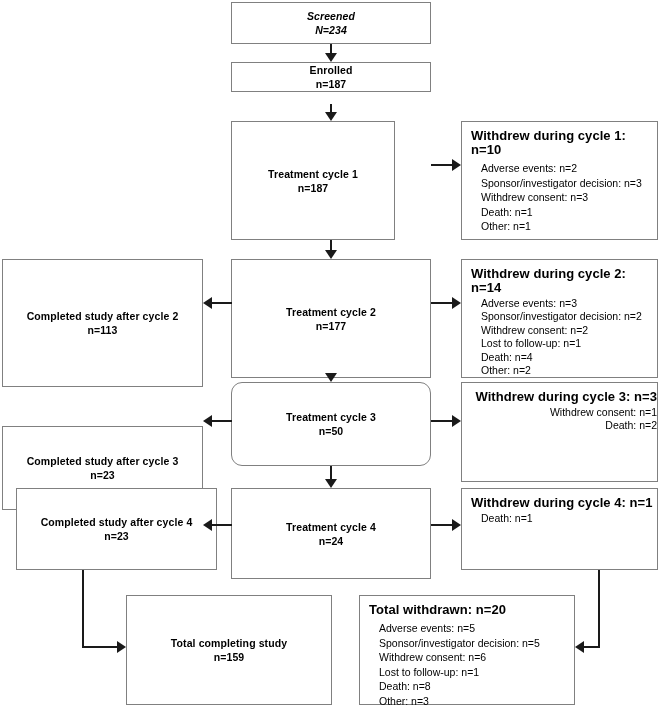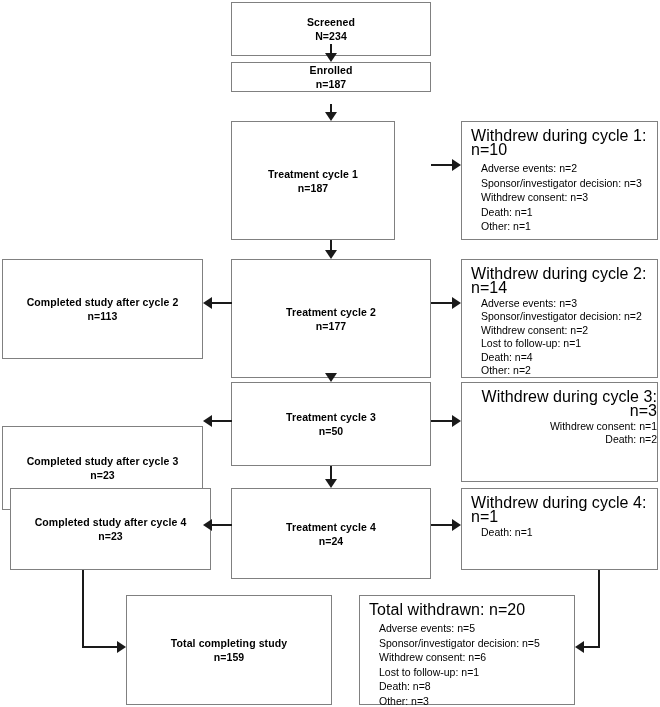--- a/index.html
+++ b/index.html
@@ -42,22 +42,22 @@
     font-weight: bold;
     font-size: 10.5px;
     line-height: 14px;
     letter-spacing: 0.1px;
   }
   
   .box.detail {
     padding: 7px 0 0 9px;
   }
   .detail-head {
-    font-weight: normal;
-    font-size: 16px;
+    font-weight: bold;
+    font-size: 13px;
     line-height: 14px;
     margin-bottom: 2px;
     letter-spacing: 0.05px;
   }
   .detail-list {
     list-style: none;
     margin: 0;
     padding: 0 0 0 10px;
   }
   .detail-list li {
@@ -99,61 +99,61 @@
     border-top: 6px solid transparent;
     border-bottom: 6px solid transparent;
     border-right: 9px solid #1a1a1a;
   }
 </style>
 </head>
 <body>
 
 <div id="flow">
 
-  <div class="box center-txt" style="left:231px; top:2px; width:200px; height:54px;">
+  <div class="box center-txt" style="left:231px; top:2px; width:200px; height:42px;font-style:italic;">
     <span class="line1">Screened</span>
     <span class="line2">N=234</span>
   </div>
 
   <div class="box center-txt" style="left:231px; top:62px; width:200px; height:30px;">
     <span class="line1">Enrolled</span>
     <span class="line2">n=187</span>
   </div>
 
   <div class="box center-txt" style="left:231px; top:121px; width:164px; height:119px;">
     <span class="line1">Treatment cycle 1</span>
     <span class="line2">n=187</span>
   </div>
 
   <div class="box center-txt" style="left:231px; top:259px; width:200px; height:119px;">
     <span class="line1">Treatment cycle 2</span>
     <span class="line2">n=177</span>
   </div>
 
-  <div class="box center-txt" style="left:231px; top:382px; width:200px; height:84px;">
+  <div class="box center-txt" style="left:231px; top:382px; width:200px; height:84px;border-radius:11px;">
     <span class="line1">Treatment cycle 3</span>
     <span class="line2">n=50</span>
   </div>
 
   <div class="box center-txt" style="left:231px; top:488px; width:200px; height:91px;">
     <span class="line1">Treatment cycle 4</span>
     <span class="line2">n=24</span>
   </div>
 
-  <div class="box center-txt" style="left:2px; top:259px; width:201px; height:100px;">
+  <div class="box center-txt" style="left:2px; top:259px; width:201px; height:128px;">
     <span class="line1">Completed study after cycle 2</span>
     <span class="line2">n=113</span>
   </div>
 
   <div class="box center-txt" style="left:2px; top:382px; width:201px; height:84px;margin-top:44px;">
     <span class="line1">Completed study after cycle 3</span>
     <span class="line2">n=23</span>
   </div>
 
-  <div class="box center-txt" style="left:10px; top:488px; width:201px; height:82px;">
+  <div class="box center-txt" style="left:16px; top:488px; width:201px; height:82px;">
     <span class="line1">Completed study after cycle 4</span>
     <span class="line2">n=23</span>
   </div>
 
   <div class="box center-txt" style="left:126px; top:595px; width:206px; height:110px;">
     <span class="line1">Total completing study</span>
     <span class="line2">n=159</span>
   </div>
 
   <div class="box detail spaced" style="left:461px; top:121px; width:197px; height:119px;">

